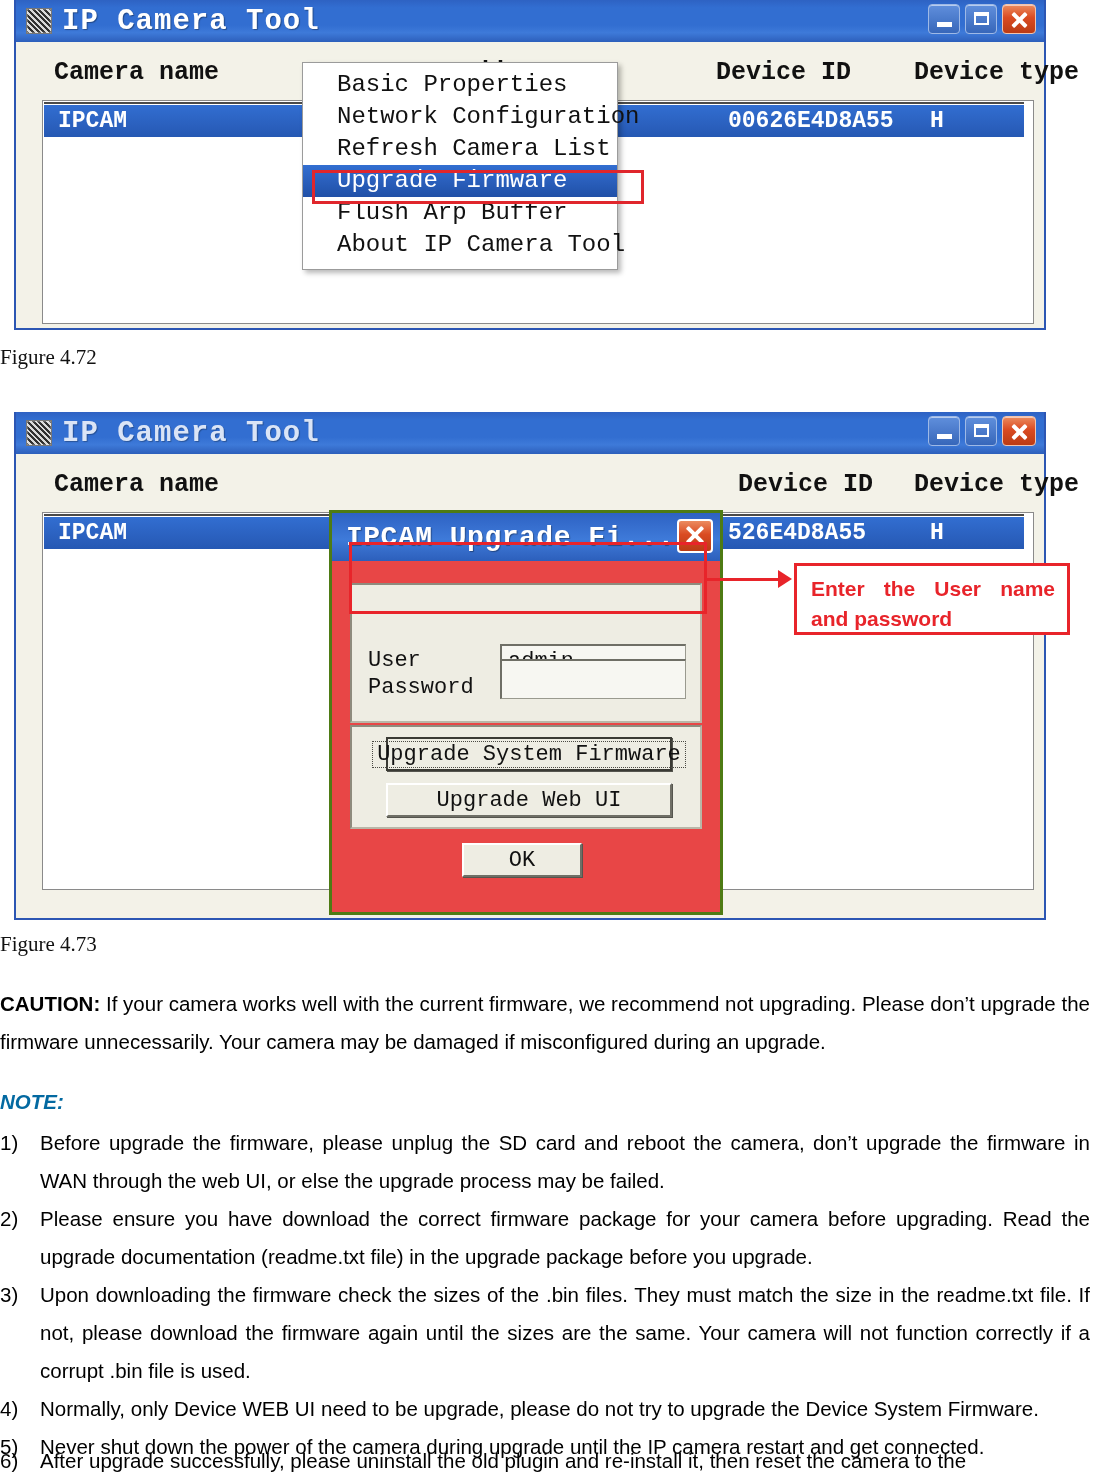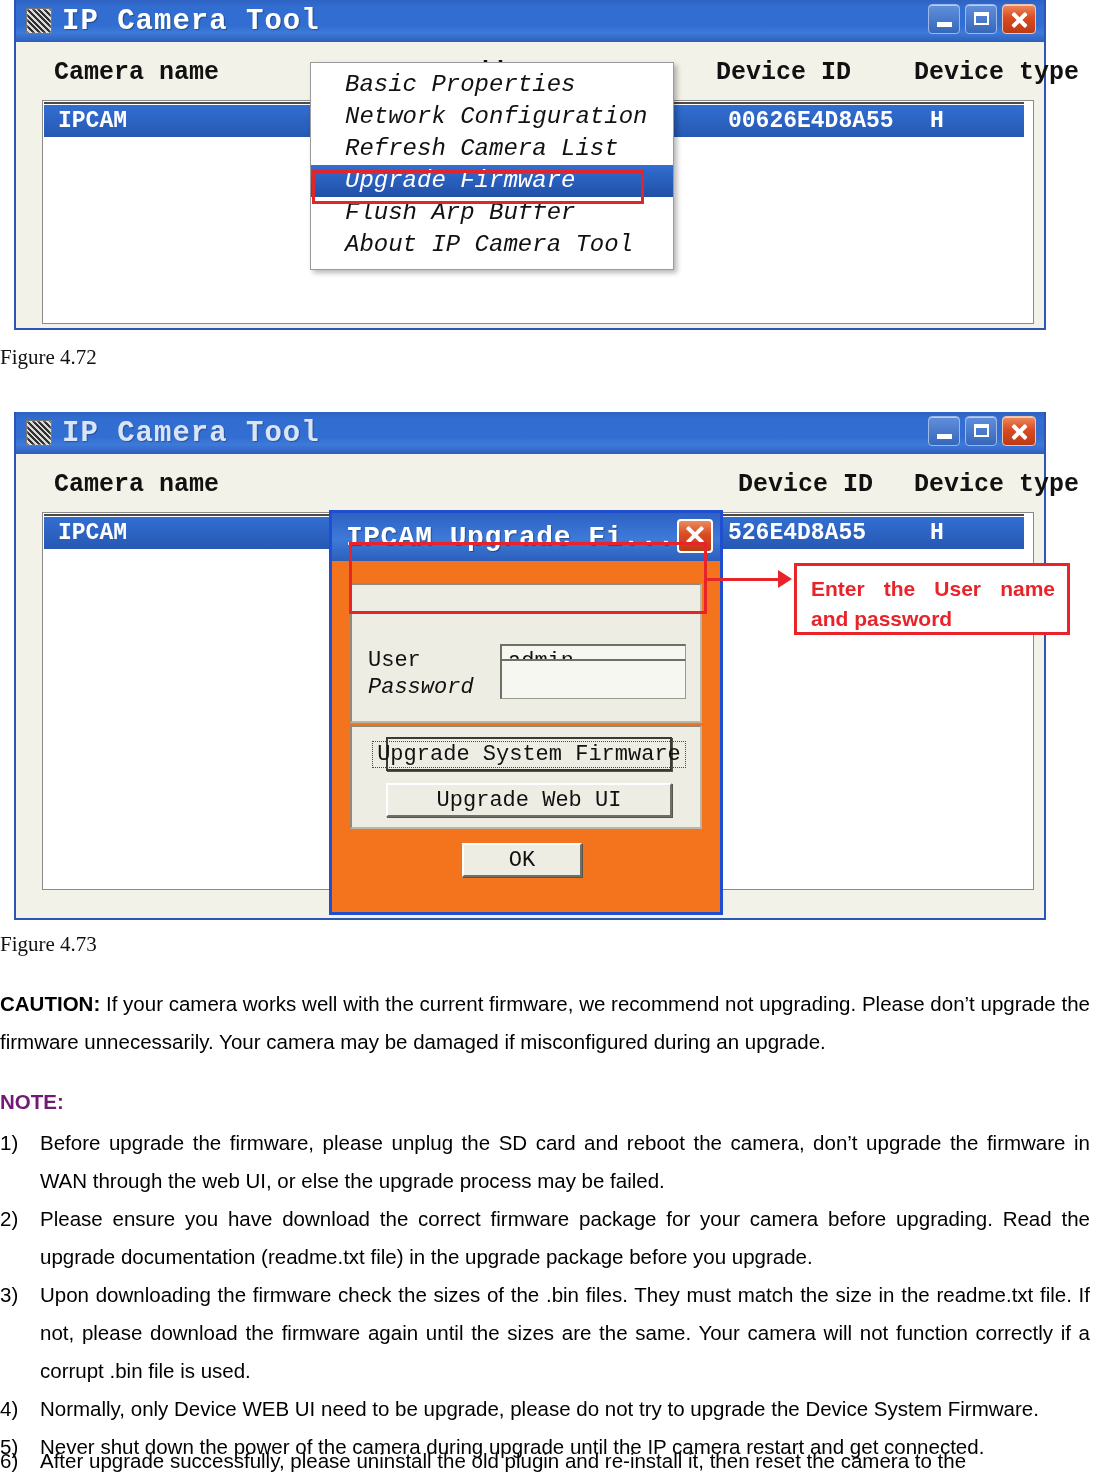--- a/index.html
+++ b/index.html
@@ -150,23 +150,23 @@
   .ctx-highlight {
     position: absolute;
     border: 3px solid #e8242a;
     box-sizing: border-box;
     pointer-events: none;
   }
 
   
   .dlg {
     position: absolute;
-    border: 3px solid #1d4ed8;
-    box-sizing: border-box;
-    background: #f97316;
+    border: 3px solid #4d7c0f;
+    box-sizing: border-box;
+    background: #ef4444;
   }
   .dlg-title {
     height: 48px;
     background: linear-gradient(to bottom,#2b62c8 0%, #3b7ade 55%, #2a5fc0 100%);
     display: flex; align-items: center;
     position: relative;
     padding-left: 14px;
   }
   .dlg-title-text {
     color: #fff;
@@ -300,21 +300,22 @@
     color: #000;
     text-align: justify;
     text-align-last: left;
   }
   .para b { font-weight: bold; }
   .note-head {
     position: absolute;
     font-family: "Liberation Sans", sans-serif;
     font-weight: bold;
     font-size: 20.5px;
-    color: #701a75;
+    color: #0369a1;
+    font-style: italic;
   }
   .li {
     position: absolute;
     display: flex;
     font-family: "Liberation Sans", sans-serif;
     font-size: 20.5px;
     line-height: 38px;
     color: #000;
   }
   .li .marker { width: 40px; flex: 0 0 40px; }
@@ -348,21 +349,21 @@
     <div class="list-area" style="left:26px; top:58px; right:10px; bottom:4px;"></div>
 
     <div class="row-divider" style="left:28px; top:60px; width:980px;"></div>
 
     <div class="list-row-sel" style="left:28px; top:63px; width:980px; height:32px;">
       <span class="list-cell" style="left:14px;">IPCAM</span>
       <span class="list-cell" style="left:684px;">00626E4D8A55</span>
       <span class="list-cell" style="left:886px;">H</span>
     </div>
 
-    <div class="ctx-menu" style="left:294px; top:20px; width:364px;font-style:italic;">
+    <div class="ctx-menu" style="left:286px; top:20px; width:316px;">
       <div class="ctx-item">Basic Properties</div>
       <div class="ctx-item">Network Configuration</div>
       <div class="ctx-item">Refresh Camera List</div>
       <div class="ctx-item selected">Upgrade Firmware</div>
       <div class="ctx-item">Flush Arp Buffer</div>
       <div class="ctx-item">About IP Camera Tool</div>
     </div>
     <div class="ctx-highlight" style="left:296px; top:128px; width:332px; height:34px;"></div>
   </div>
 </div>
@@ -403,21 +404,21 @@
         <span class="dlg-title-text">IPCAM Upgrade Fi...</span>
         <span class="dlg-close">
           <span class="x1"></span>
             <span class="x2"></span>
         </span>
       </div>
 
       <div class="dlg-group" style="left:18px; top:70px; width:352px; height:140px;">
         <span class="dlg-label" style="left:16px; top:26px;margin-top:37px;">User</span>
         <span class="dlg-input" style="left:148px; top:18px; width:186px; height:34px;margin-top:41px;">admin</span>
-        <span class="dlg-label" style="left:16px; top:90px;font-style:italic;">Password</span>
+        <span class="dlg-label" style="left:16px; top:90px;">Password</span>
         <span class="dlg-input" style="left:148px; top:74px; width:186px; height:40px;"></span>
       </div>
 
       <div class="dlg-group" style="left:18px; top:212px; width:352px; height:104px;">
         <span class="dlg-btn focused" style="left:34px; top:10px; width:286px; height:34px;">
           <span class="inner">Upgrade System Firmware</span>
         </span>
         <span class="dlg-btn" style="left:34px; top:56px; width:286px; height:34px;">Upgrade Web UI</span>
       </div>
 

